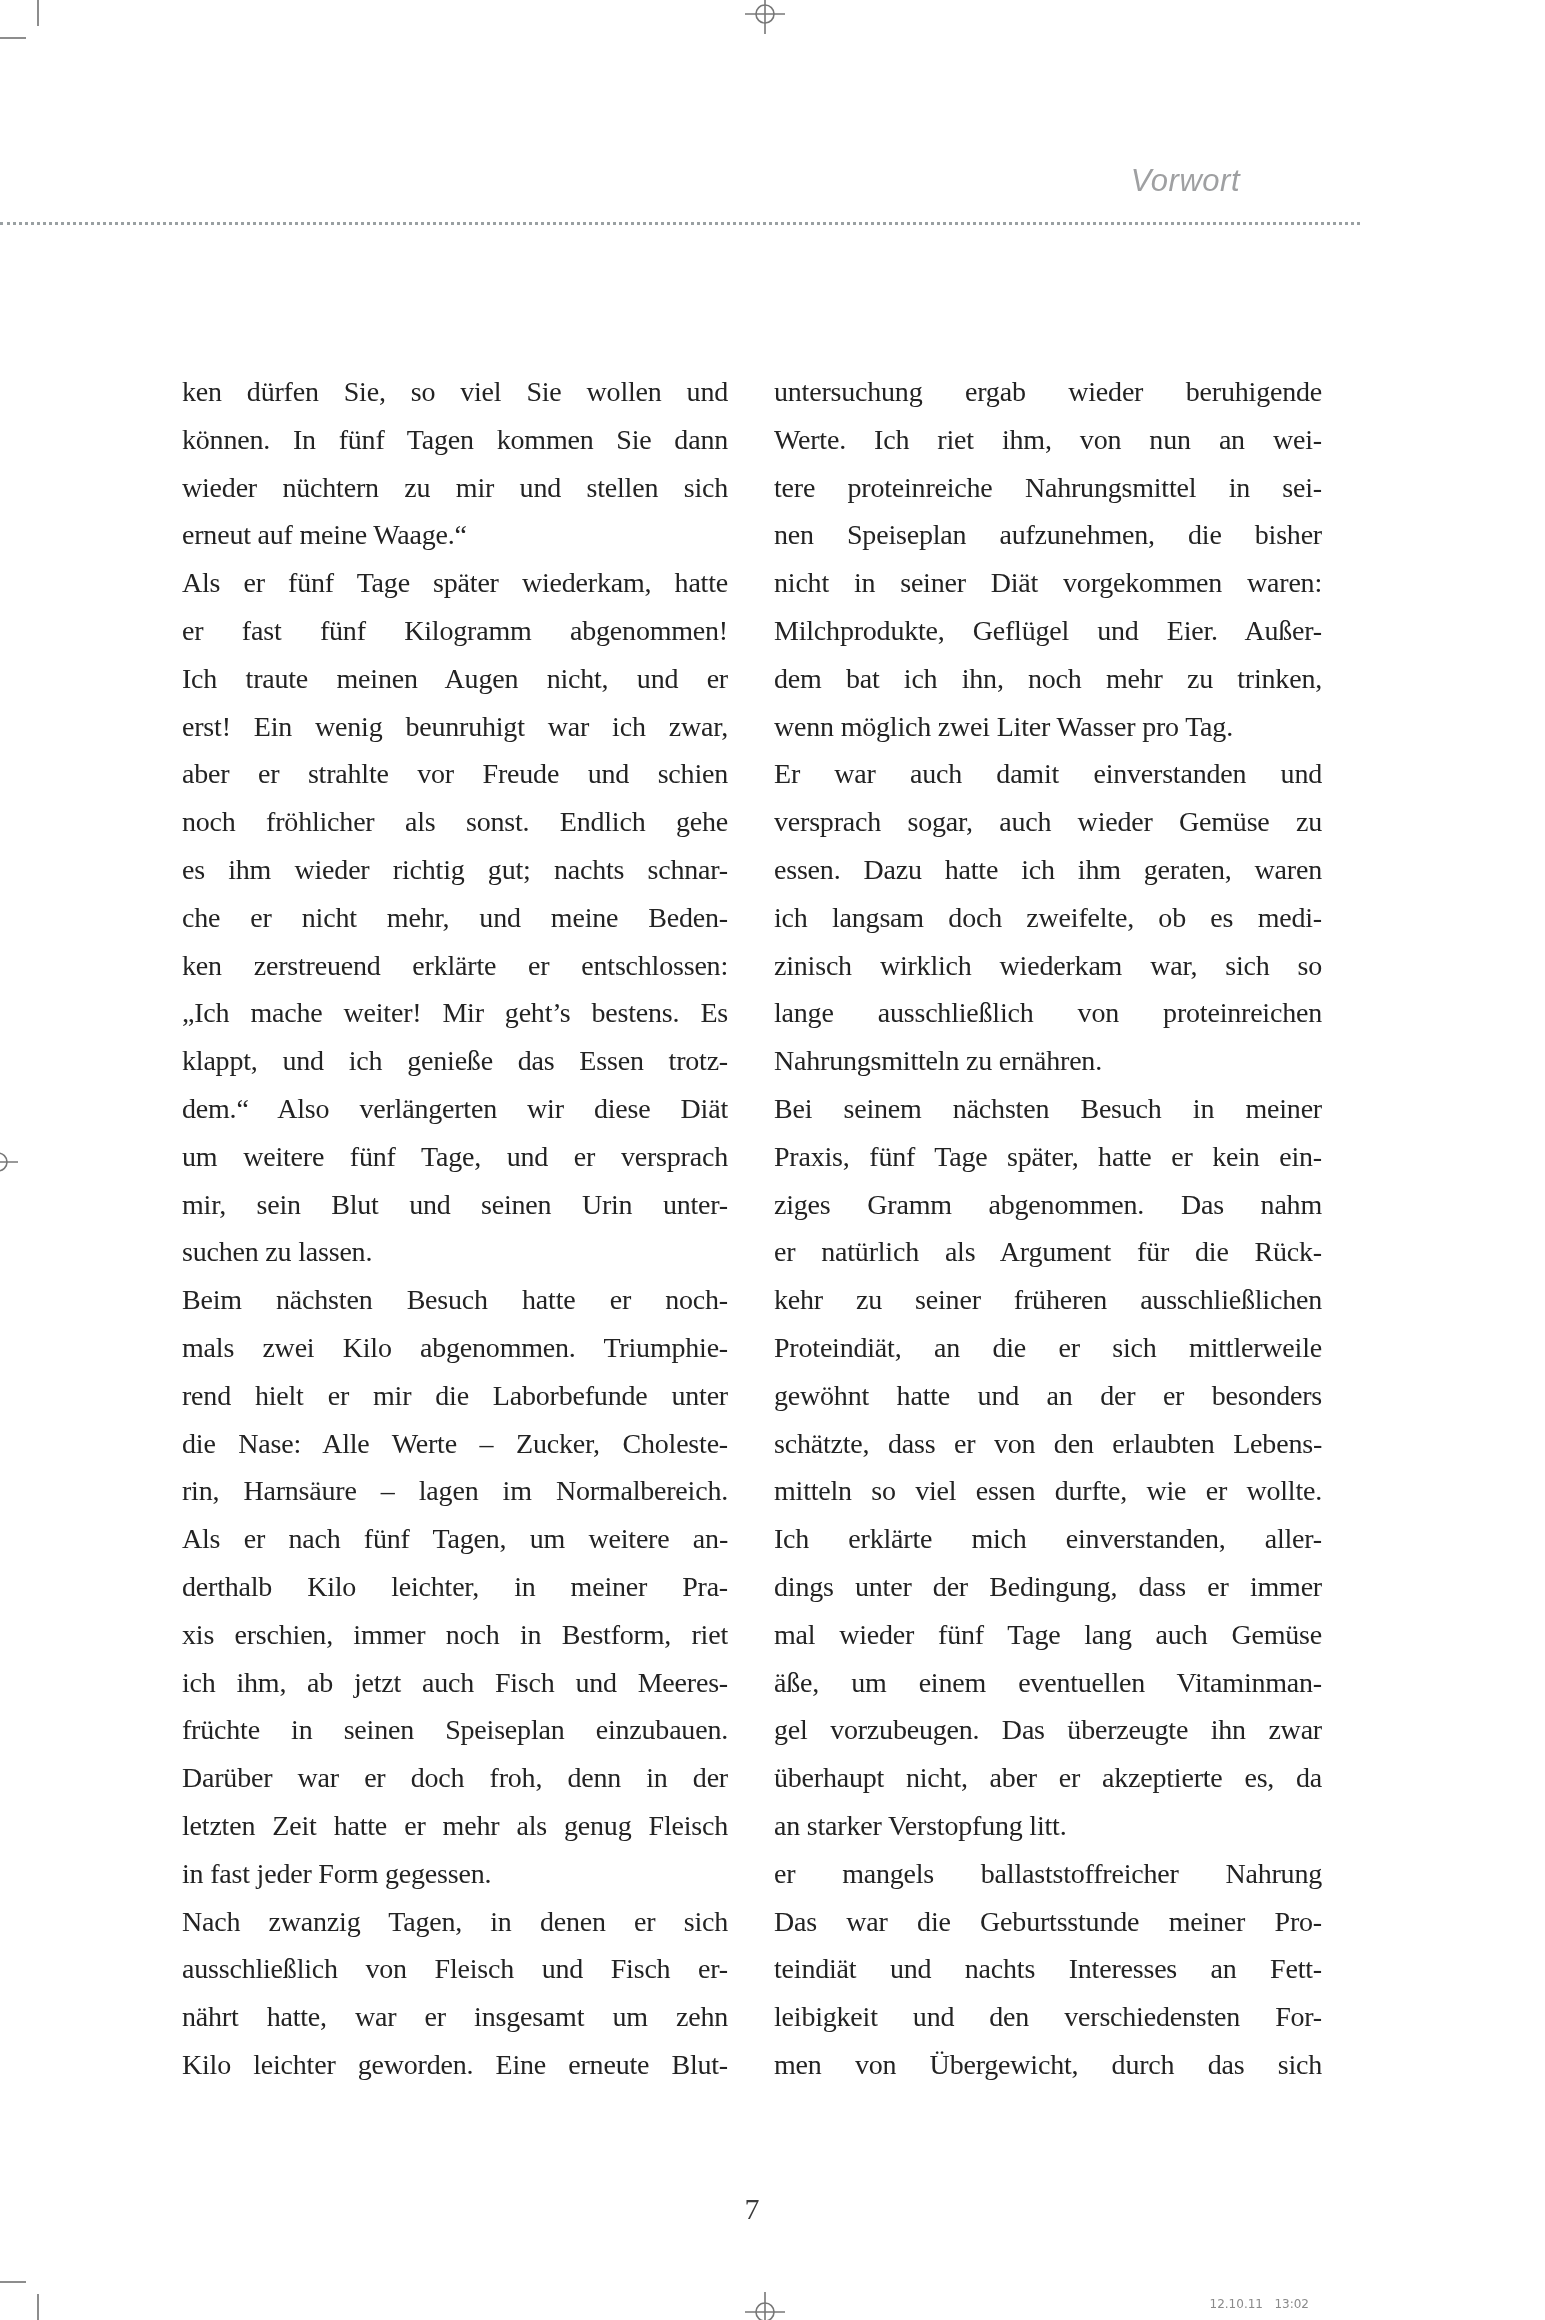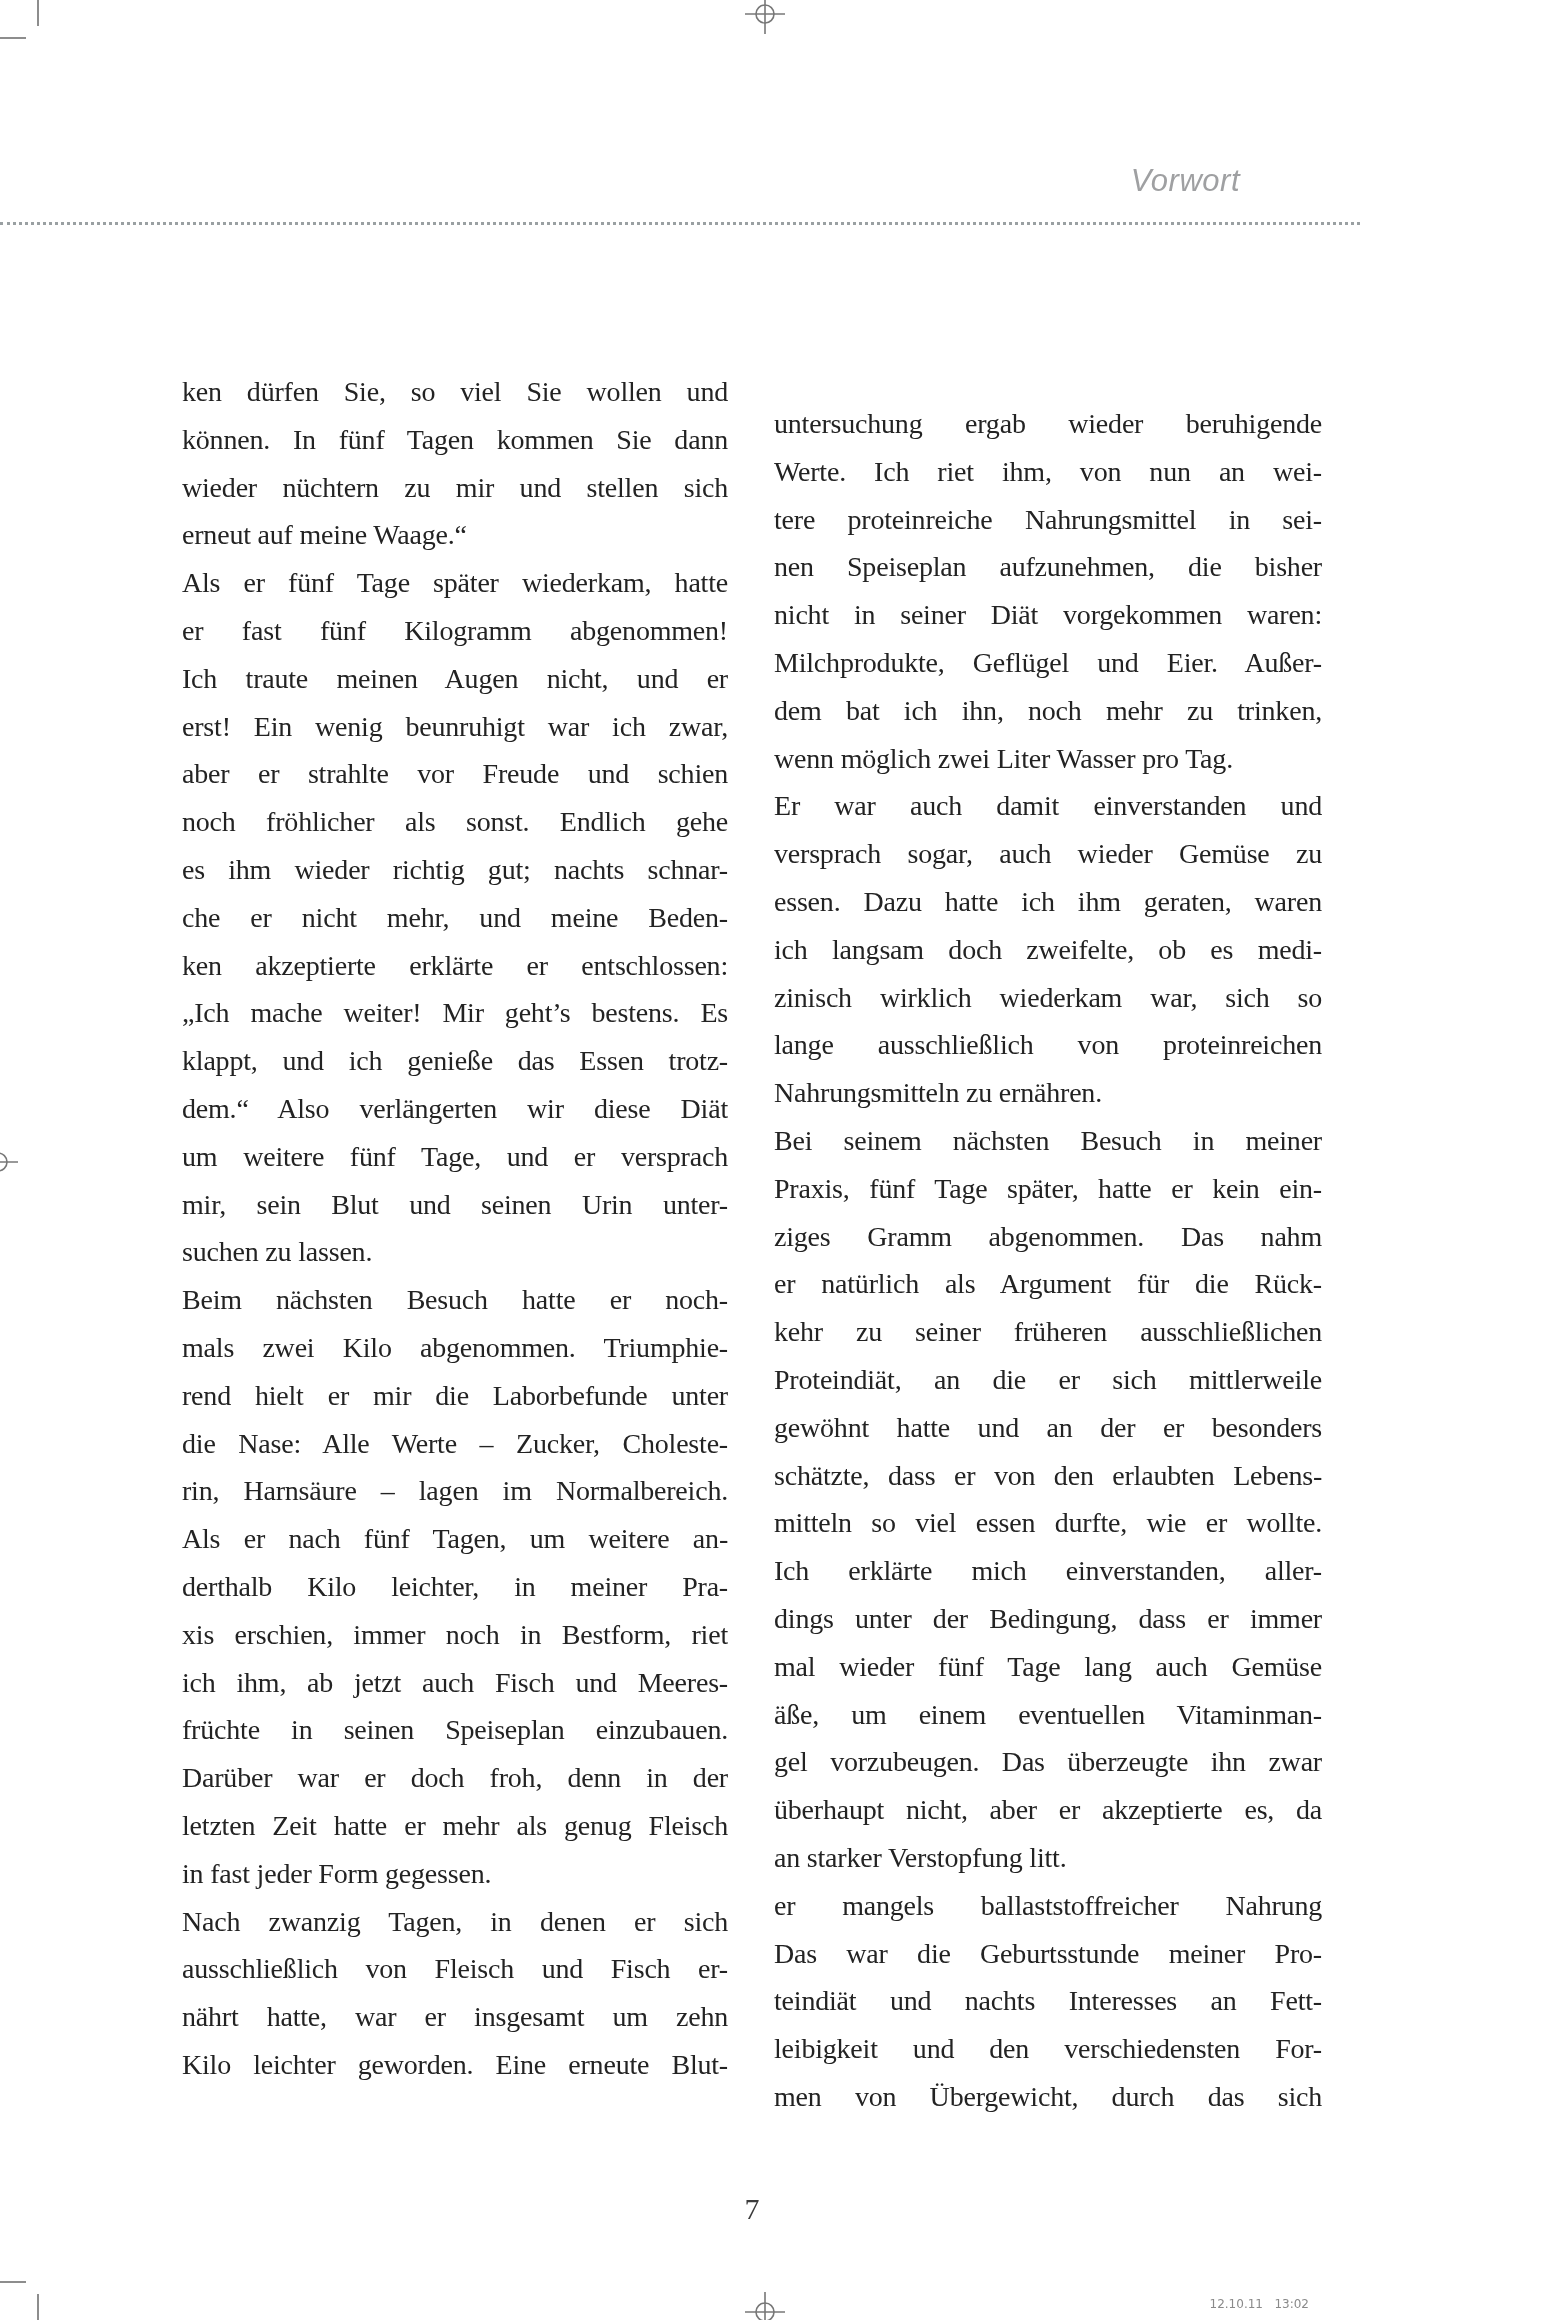--- a/index.html
+++ b/index.html
@@ -42,21 +42,21 @@
 
   
   .col {
     position: absolute;
     top: 368px;
     font-size: 28px;
     letter-spacing: -0.2px;
     text-justify: inter-word;
   }
   .col-left  { left: 182px; width: 546px; }
-  .col-right { left: 774px; width: 548px; margin-top: 32px; }
+  .col-right { left: 774px; width: 548px; }
   .line {
     height: 47.8px;
     line-height: 47.8px;
     overflow: hidden;
     text-align: justify;
     text-align-last: justify;
     white-space: normal;
   }
   .line.pend { text-align-last: left; }
 
@@ -125,21 +125,21 @@
       <div class="line">wieder nüchtern zu mir und stellen sich</div>
       <div class="line pend">erneut auf meine Waage.“</div>
       <div class="line">Als er fünf Tage später wiederkam, hatte</div>
       <div class="line">er fast fünf Kilogramm abgenommen!</div>
       <div class="line">Ich traute meinen Augen nicht, und er</div>
       <div class="line">erst! Ein wenig beunruhigt war ich zwar,</div>
       <div class="line">aber er strahlte vor Freude und schien</div>
       <div class="line">noch fröhlicher als sonst. Endlich gehe</div>
       <div class="line">es ihm wieder richtig gut; nachts schnar-</div>
       <div class="line">che er nicht mehr, und meine Beden-</div>
-      <div class="line">ken akzeptierte erklärte er entschlossen:</div>
+      <div class="line">ken zerstreuend erklärte er entschlossen:</div>
       <div class="line">„Ich mache weiter! Mir geht’s bestens. Es</div>
       <div class="line">klappt, und ich genieße das Essen trotz-</div>
       <div class="line">dem.“ Also verlängerten wir diese Diät</div>
       <div class="line">um weitere fünf Tage, und er versprach</div>
       <div class="line">mir, sein Blut und seinen Urin unter-</div>
       <div class="line pend">suchen zu lassen.</div>
       <div class="line">Beim nächsten Besuch hatte er noch-</div>
       <div class="line">mals zwei Kilo abgenommen. Triumphie-</div>
       <div class="line">rend hielt er mir die Laborbefunde unter</div>
       <div class="line">die Nase: Alle Werte – Zucker, Choleste-</div>

